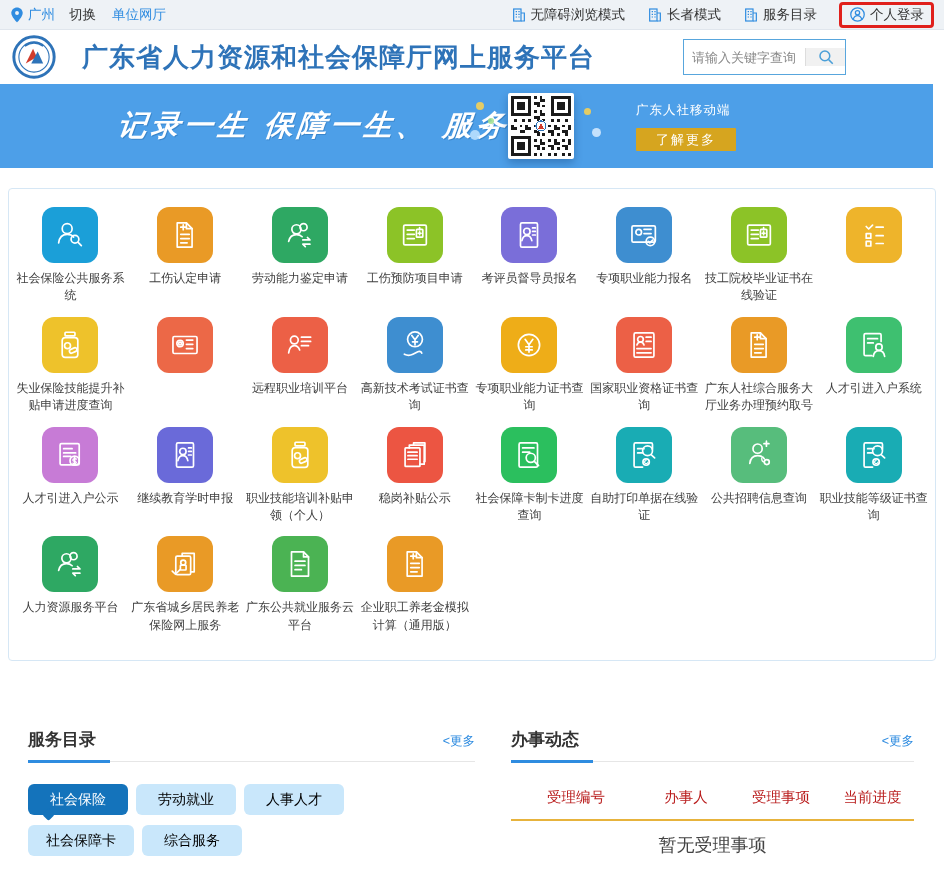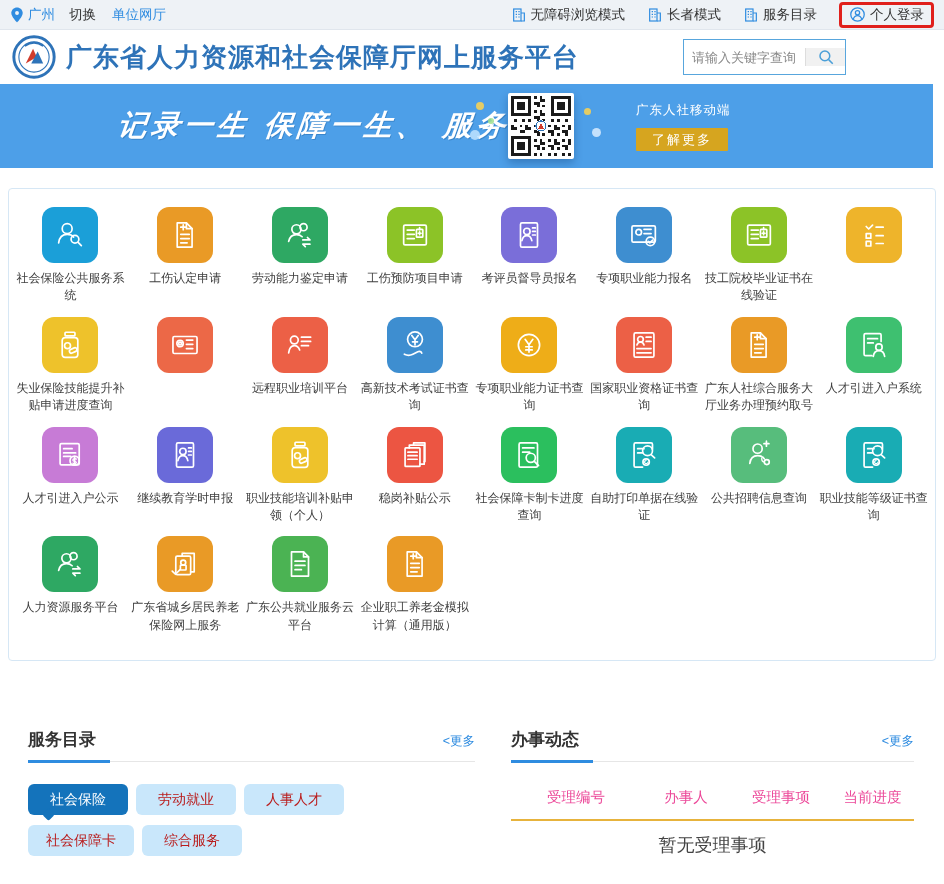--- a/index.html
+++ b/index.html
@@ -10,61 +10,61 @@
   .topbar { height:30px; background:#eef2f6; border-bottom:1px solid #e0e6ed; display:flex; align-items:center; padding:0 10px; font-size:13.5px; }
   .topbar .left, .topbar .right { display:flex; align-items:center; }
   .topbar .right { margin-left:auto; }
   .blue { color:#2f8ce0; }
   .tb-item { display:flex; align-items:center; gap:4px; margin-right:22px; cursor:pointer; }
   .tb-item:last-child { margin-right:0; }
   .pin-icon svg { display:block; }
   .login-box { display:flex; align-items:center; gap:4px; border:3px solid #e0201c; border-radius:4px; padding:1px 7px; }
 
   
-  .header { height:54px; display:flex; align-items:center; padding:0 12px; background:#fff; }
+  .header { height:54px; display:flex; align-items:center; padding:0 12px; background:#fff;gap:16px; }
   .logo { width:44px; height:44px; flex:0 0 44px; }
   .site-title { font-size:26px; color:#2e73b8; font-weight:700; margin-left:10px; letter-spacing:1px; white-space:nowrap; }
   .search-wrap { margin-left:auto; margin-right:86px; display:flex; border:1px solid #58a6dd; height:36px; width:163px;align-items:center; }
   .search-input { border:0; outline:none; flex:1; min-width:0; padding:0 8px; font-size:13px; color:#333; font-family:inherit; }
   .search-input::placeholder { color:#8a8a8a; }
   .search-btn { width:40px; background:#f1f1f1; border:0; border-left:1px solid #ddd; display:flex; align-items:center; justify-content:center; cursor:pointer; }
 
   
   .banner { height:84px; background:#4d9fe8; margin-right:11px; position:relative; overflow:hidden; display:flex; align-items:center; }
   .slogan { font-family:"DejaVu Serif","Liberation Serif",serif; font-style:italic; font-weight:700; color:#fff; font-size:29px; letter-spacing:4px; margin-left:118px; transform:skewX(-6deg); text-shadow:1px 1px 0 rgba(0,60,120,.25); white-space:nowrap; }
   .qr-wrap { position:absolute; left:508px; top:9px; width:66px; height:66px; background:#fff; padding:3px; border-radius:2px; box-shadow:0 4px 8px rgba(0,40,90,.3); }
   .banner-dot { position:absolute; border-radius:50%; opacity:.85; }
   .mobile-block { position:absolute; left:636px; top:18px; }
   .mobile-label { color:#fff; font-size:12.5px; font-weight:400; letter-spacing:1px; }
-  .learn-more { margin-top:9px; width:92px; height:23px; background:#d6a51f; color:#fff; border:0; font-size:13px; letter-spacing:2px; cursor:pointer; display:flex; align-items:center; justify-content:center; border-radius:1px; font-family:inherit; }
+  .learn-more { margin-top:9px; width:100px; height:23px; background:#d6a51f; color:#fff; border:0; font-size:13px; letter-spacing:2px; cursor:pointer; display:flex; align-items:center; justify-content:center; border-radius:1px; font-family:inherit; }
 
   
   .card { margin:20px 8px 0 8px; border:1px solid #d6e7f5; border-radius:4px; background:#fff; }
   .services { display:grid; grid-template-columns:repeat(8,1fr); row-gap:12px; padding:18px 4px 26px 4px; }
   .tile { display:flex; flex-direction:column; align-items:center; cursor:pointer; }
   .tile-icon { width:56px; height:56px; border-radius:12px; display:flex; align-items:center; justify-content:center; }
   .tile-icon svg { width:34px; height:34px; }
   .tile-label { margin-top:7px; font-size:12px; color:#404040; text-align:center; line-height:1.45; max-width:112px; padding:0 2px; }
 
   
   .bottom { display:grid; grid-template-columns:447px 1fr; gap:36px; padding:24px 30px 0 28px; }
   .sec-head { position:relative; display:flex; align-items:baseline; justify-content:space-between; border-bottom:1px solid #e6e6e6; padding-bottom:10px; }
   .sec-title { font-size:17px; font-weight:700; color:#333; }
   .sec-head::after { content:""; position:absolute; left:0; bottom:-2px; width:82px; height:3px; background:#2f8ce0; }
   .more-link { font-size:12.5px; color:#2f8ce0; cursor:pointer;margin-top:48px; }
 
   .tabs { margin-top:22px; display:flex; flex-wrap:wrap; gap:10px 8px; width:340px; }
-  .tab { position:relative; min-width:100px; height:31px; padding:0 18px; display:flex; align-items:center; justify-content:center; background:#c9e7fb; color:#b91c1c; font-size:14px; border-radius:6px; cursor:pointer; }
+  .tab { position:relative; min-width:100px; height:31px; padding:0 18px; display:flex; align-items:center; justify-content:center; background:#c9e7fb; color:#000000; font-size:14px; border-radius:6px; cursor:pointer; }
   .tab.active { background:#1473bb; color:#fff; }
   .tab.active::after { content:""; position:absolute; left:16px; bottom:-4px; width:9px; height:9px; background:#1473bb; transform:rotate(45deg); border-radius:2px; }
 
   .svc-buttons { margin-top:30px; display:flex; flex-wrap:wrap; gap:18px 20px; width:460px; }
   .svc-btn { display:flex; align-items:flex-start; gap:10px; background:#fff; border:1px solid #e3e3e3; border-radius:8px; box-shadow:0 2px 5px rgba(0,0,0,.06); height:42px; padding:0 24px 0 22px; min-width:127px; font-size:14.5px; color:#333; cursor:pointer; font-family:inherit; }
 
-  .table-head { margin-top:26px; display:grid; grid-template-columns:130px 90px 100px 1fr; justify-items:center; font-size:14.5px; color:#ec4899; padding-bottom:12px; border-bottom:2px solid #e7b33c; }
+  .table-head { margin-top:26px; display:grid; grid-template-columns:130px 90px 100px 1fr; justify-items:center; font-size:14.5px; color:#b91c1c; padding-bottom:12px; border-bottom:2px solid #e7b33c; }
   .empty-row { text-align:center; font-size:18px; color:#444; margin-top:12px; }
 
   svg { display:block; }
 </style>
 </head>
 <body>
 
 <div class="topbar">
   <div class="left">
     <div class="tb-item" style="margin-right:14px;">

